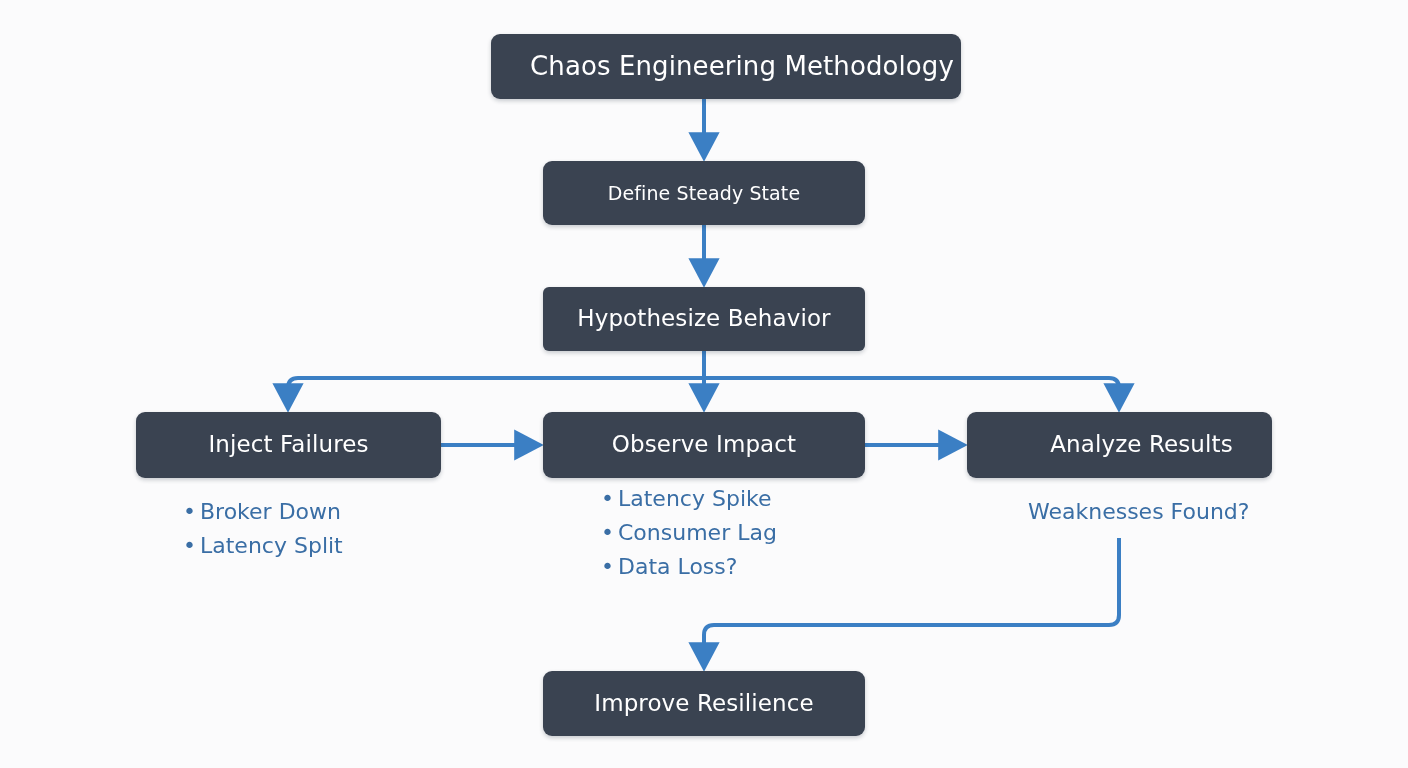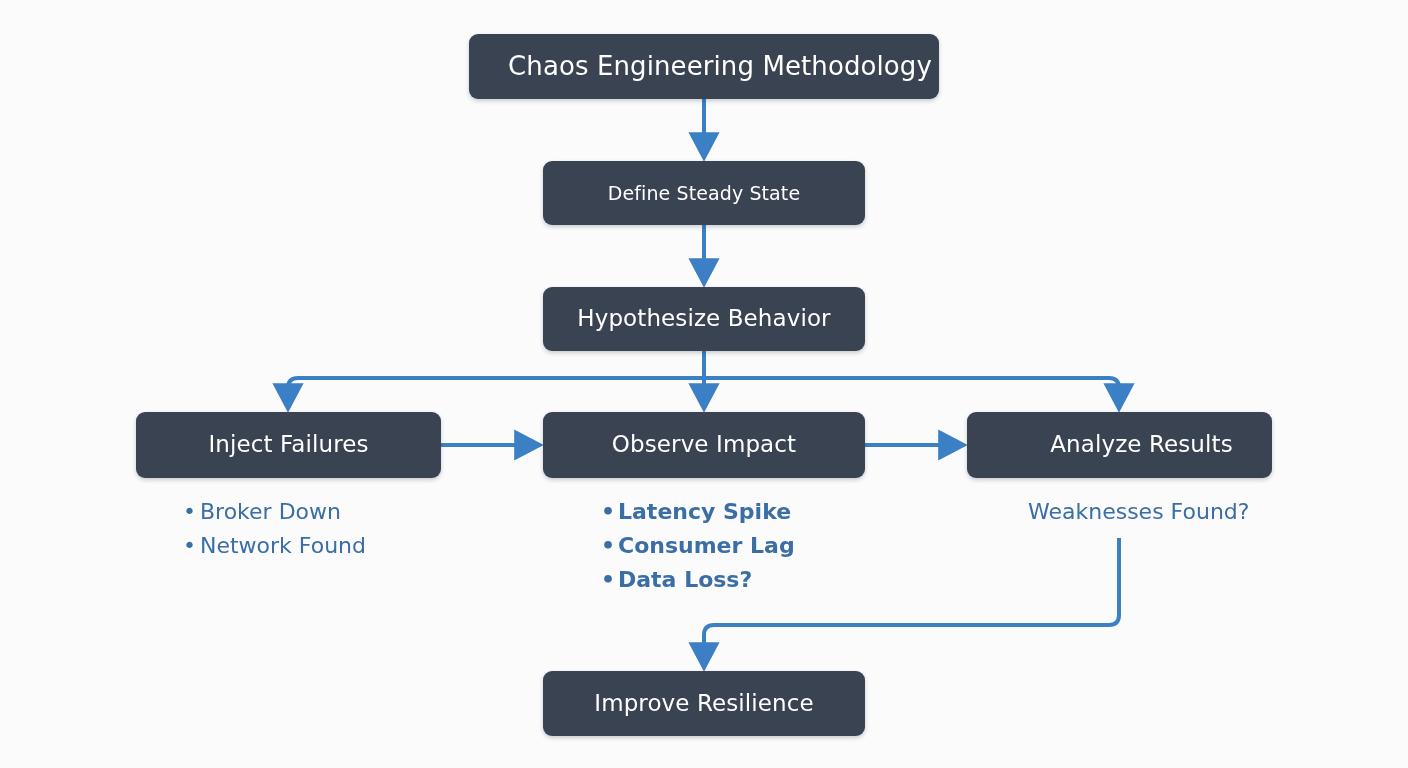--- a/index.html
+++ b/index.html
@@ -35,34 +35,35 @@
     align-items: center;
     justify-content: center;
     text-align: center;
     box-shadow: 0 2px 4px rgba(25,35,50,0.22);
     box-sizing: border-box;
     line-height: 1.1;
     letter-spacing: 0.1px;
     z-index: 2;
   }
   #node-title {
-    left: 469px;  top: 34px;
+    left: 491px;  top: 34px;
     width: 470px; height: 65px;
     font-size: 26px;
     padding-left: 32px;
   }
   #node-steady {
     left: 543px;  top: 161px;
     width: 322px; height: 64px;
     font-size: 19px;
   }
   #node-hypothesize {
     left: 543px;  top: 287px;
     width: 322px; height: 64px;
     font-size: 23px;
+    border-radius: 6px;
   }
   #node-inject {
     left: 136px;  top: 412px;
     width: 305px; height: 66px;
     font-size: 23px;
   }
   #node-observe {
     left: 543px;  top: 412px;
     width: 322px; height: 66px;
     font-size: 23px;
@@ -95,21 +96,21 @@
     position: relative;
   }
   .annotation li::before {
     content: "\2022";
     position: absolute;
     left: -17px;
     top: 0;
     color: #3a6ea5;
   }
   #annot-inject  { left: 182px; top: 495px; }
-  #annot-observe { left: 600px; top: 495px; font-weight: bold; }
+  #annot-observe { left: 600px; top: 482px; }
   #annot-analyze { left: 1028px; top: 495px; }
 </style>
 </head>
 <body>
 
 <div id="canvas">
 
   <svg id="edges" viewBox="0 0 1408 768" width="1408" height="768" xmlns="http://www.w3.org/2000/svg">
     <defs>
       <marker id="arrowhead" markerWidth="9" markerHeight="9" refX="3.2" refY="4.5" orient="auto" markerUnits="strokeWidth">
@@ -146,21 +147,21 @@
 
   <div class="node" id="node-observe">Observe Impact</div>
 
   <div class="node" id="node-analyze">Analyze Results</div>
 
   <div class="node" id="node-improve">Improve Resilience</div>
 
   <div class="annotation" id="annot-inject">
     <ul>
       <li>Broker Down</li>
-      <li>Network Found</li>
+      <li>Latency Split</li>
     </ul>
   </div>
 
   <div class="annotation" id="annot-observe">
     <ul>
       <li>Latency Spike</li>
       <li>Consumer Lag</li>
       <li>Data Loss?</li>
     </ul>
   </div>

